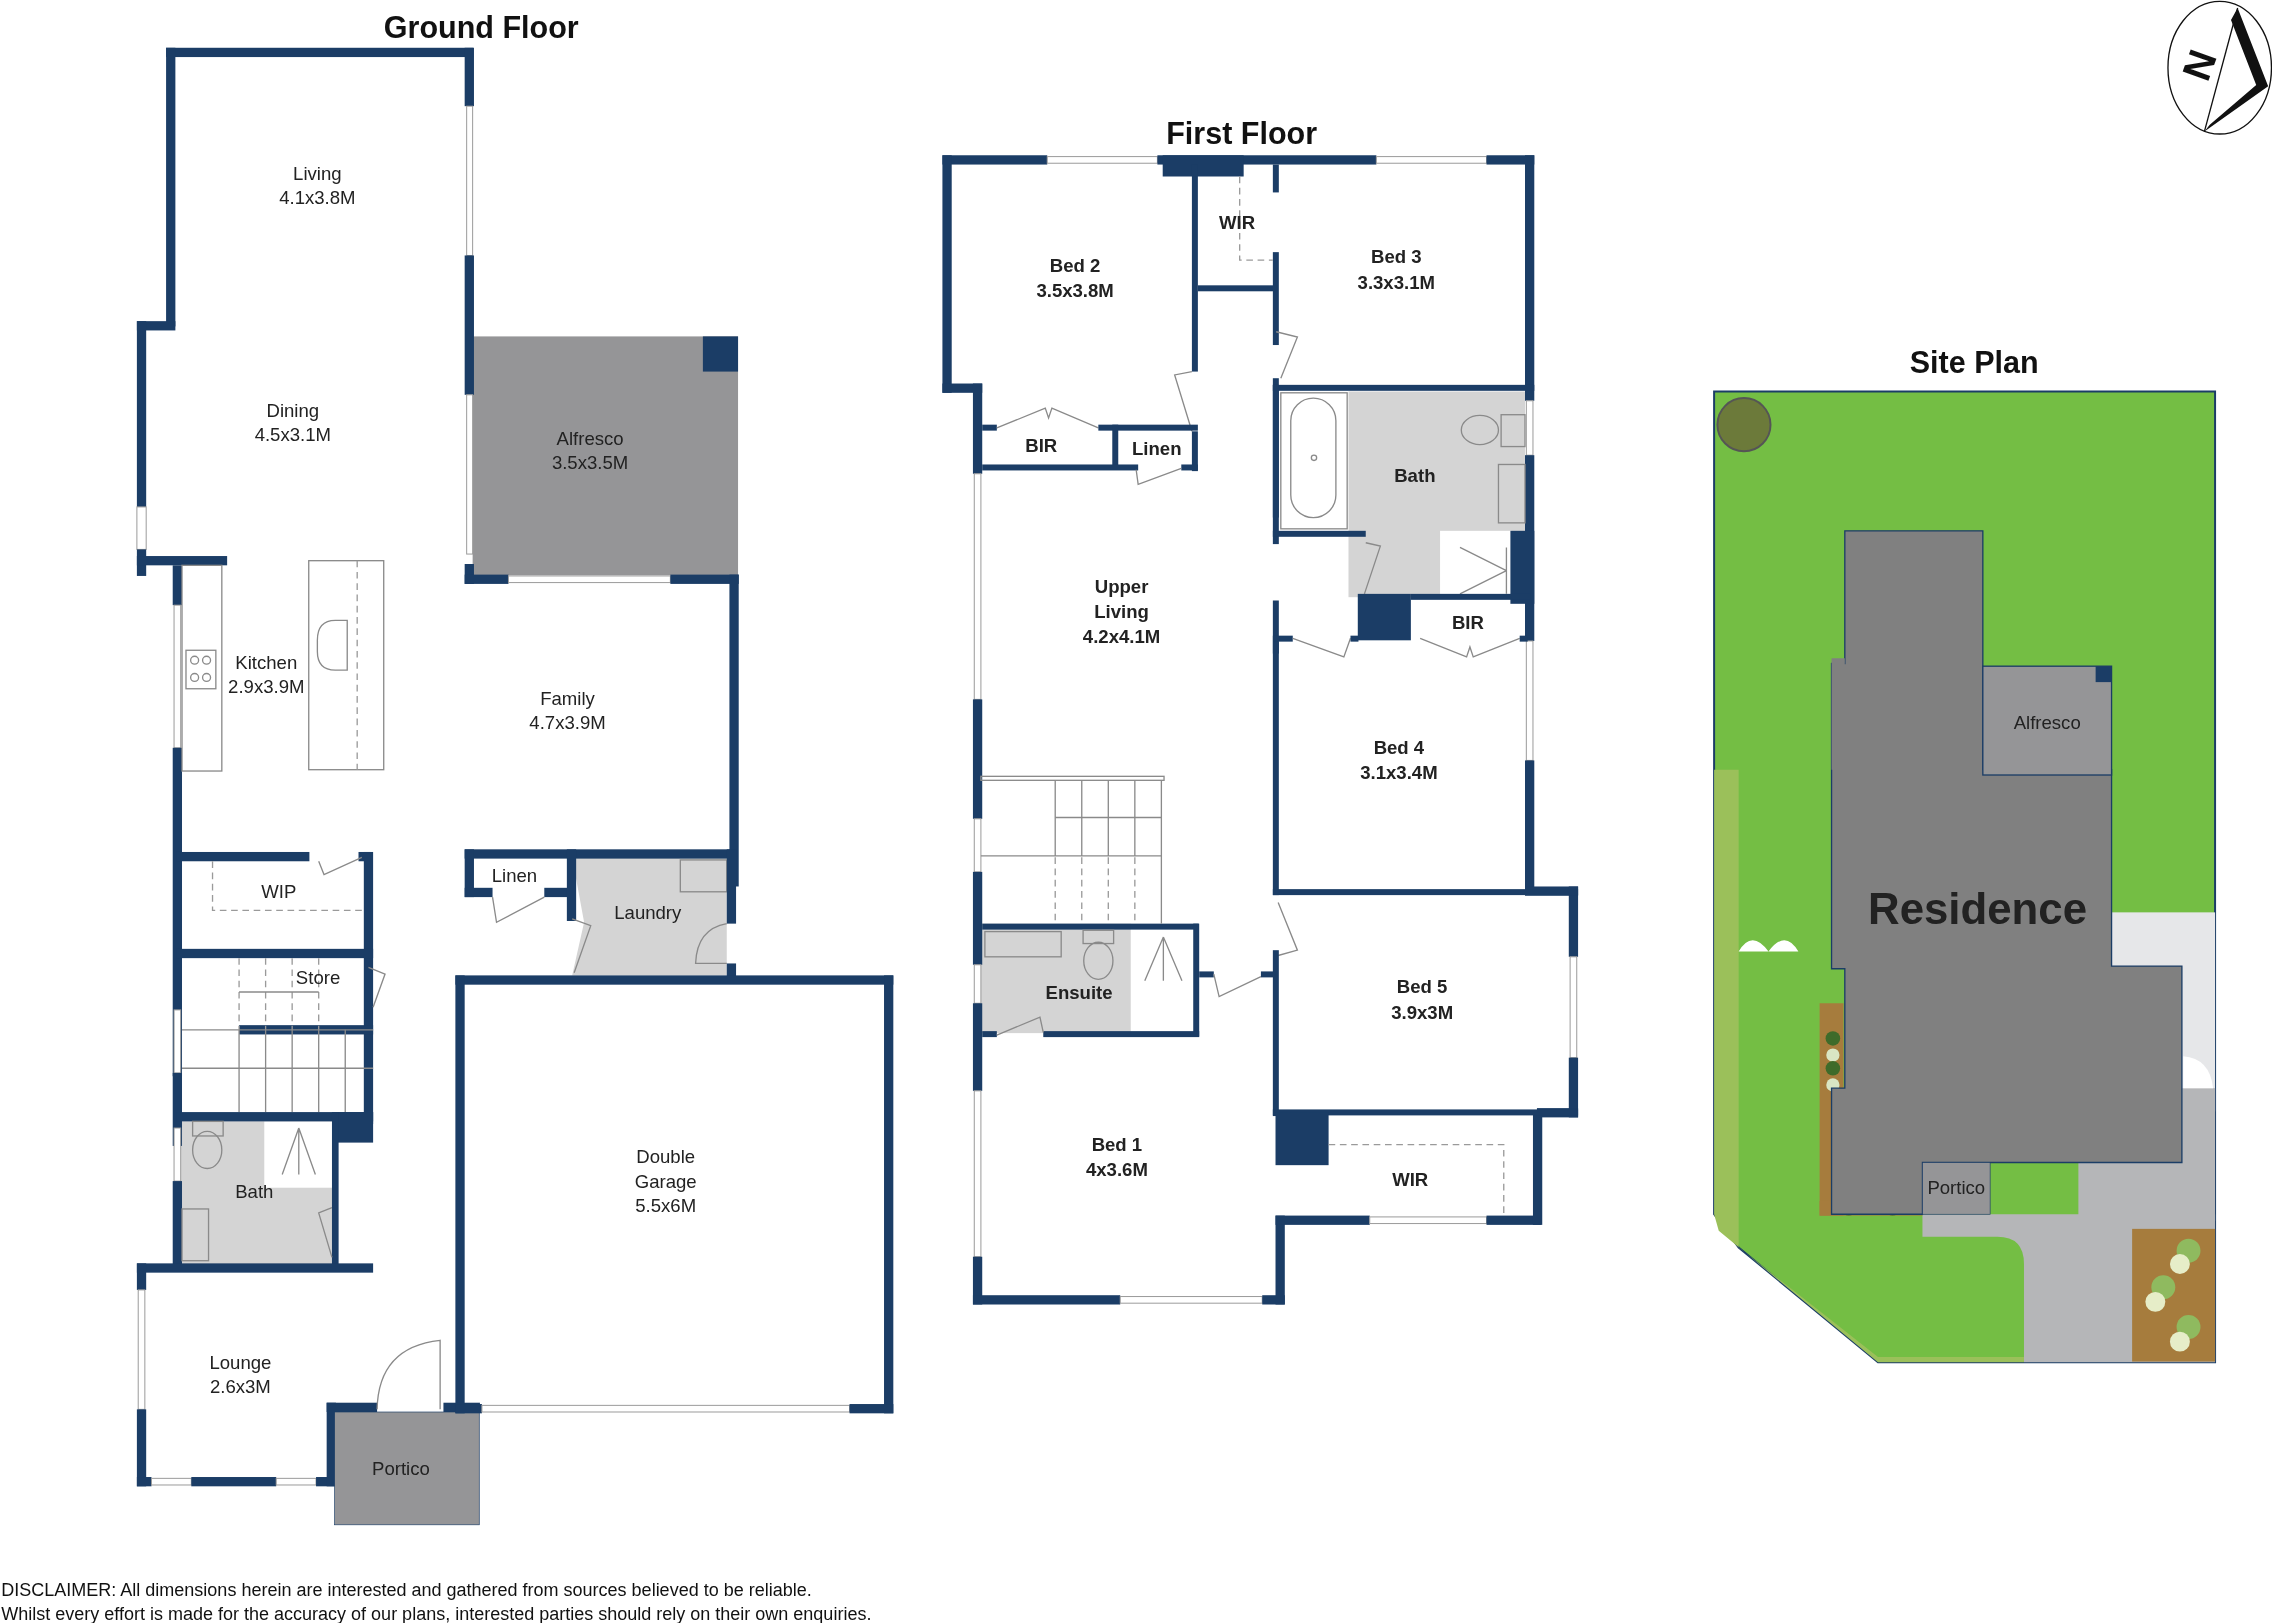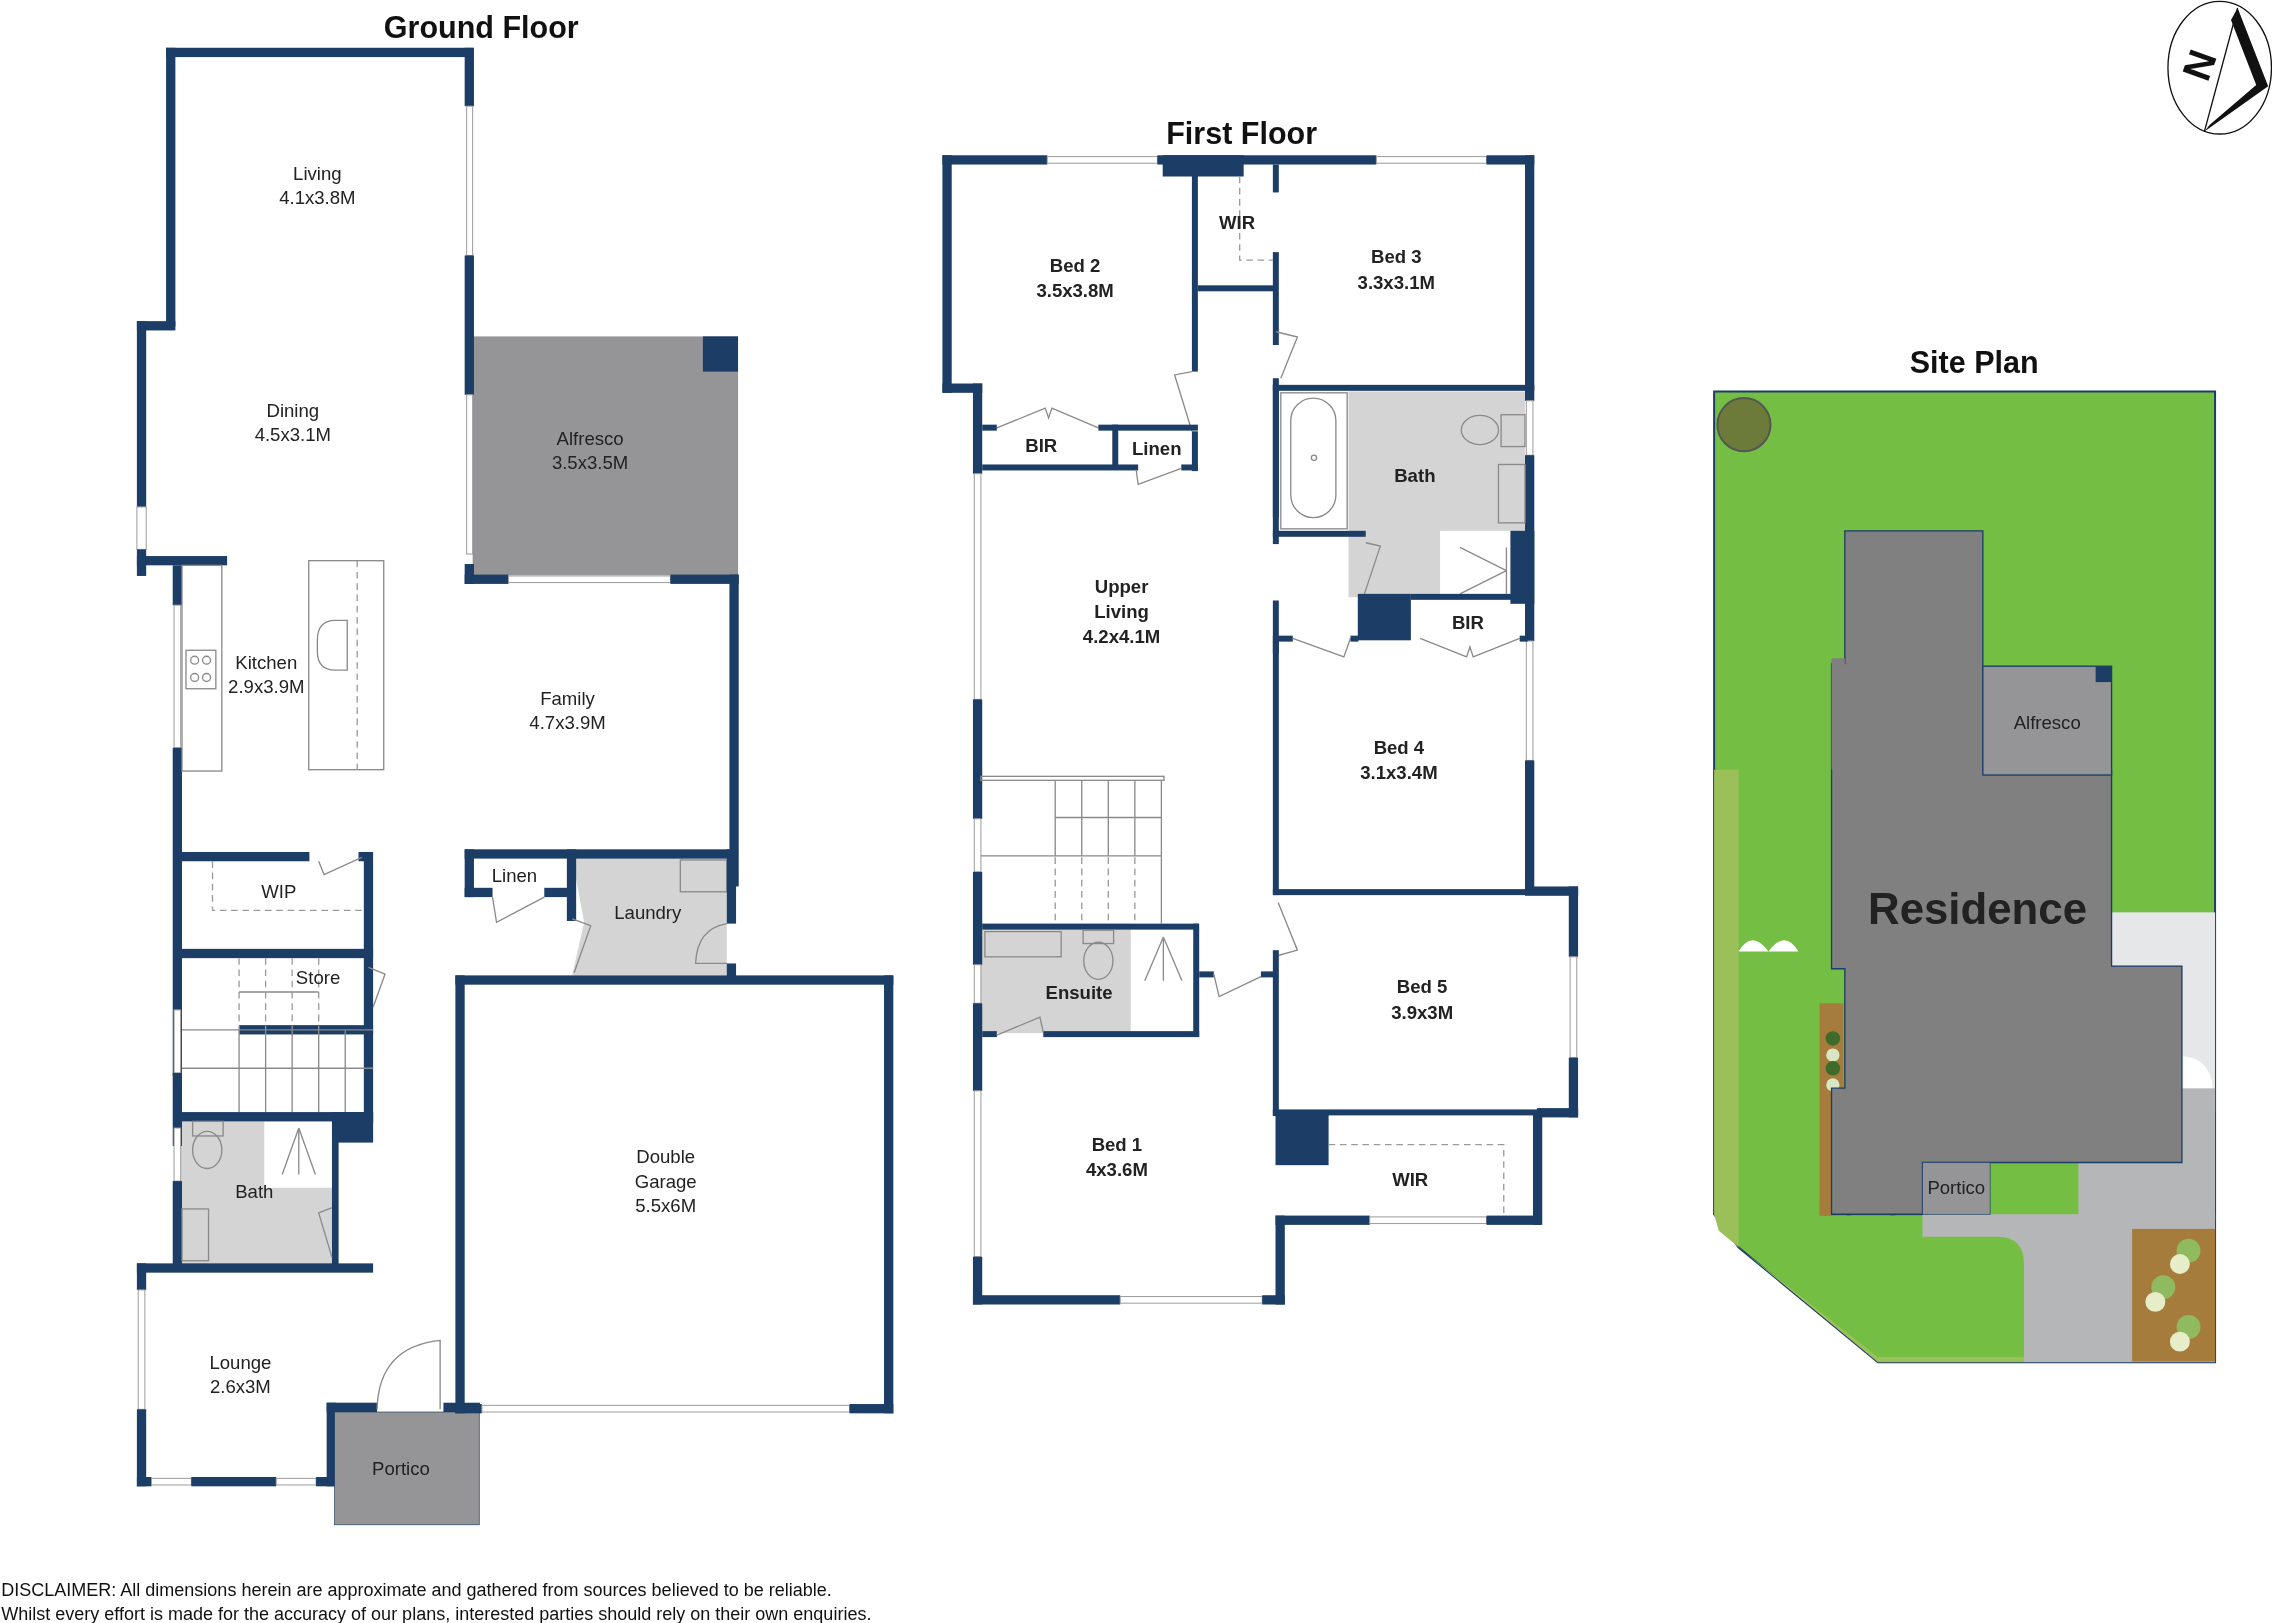--- a/index.html
+++ b/index.html
@@ -355,16 +355,16 @@
 
   <g>
     <ellipse cx="3345" cy="102" rx="78" ry="100" fill="#ffffff" stroke="#111" stroke-width="2"></ellipse>
     <polygon points="3372,12 3418,130 3322,198 3330,188 3400,128 3362,30" fill="#111"></polygon>
     <line x1="3372" y1="12" x2="3322" y2="198" stroke="#111" stroke-width="2"></line>
     <text x="3320" y="115" font-family="Liberation Sans, sans-serif" font-weight="bold" font-size="60" fill="#111" text-anchor="middle" transform="rotate(-70 3320 100)">N</text>
   </g>
 </svg>
 
 <div class="disclaimer">
-  <div>DISCLAIMER:  All dimensions herein are approximate and gathered from sources believed to be reliable.</div>
+  <div>DISCLAIMER:  All dimensions herein are interested and gathered from sources believed to be reliable.</div>
   <div>Whilst every effort is made for the accuracy of our plans, interested parties should rely on their own enquiries.</div>
 </div>
 
 
 </body></html>

